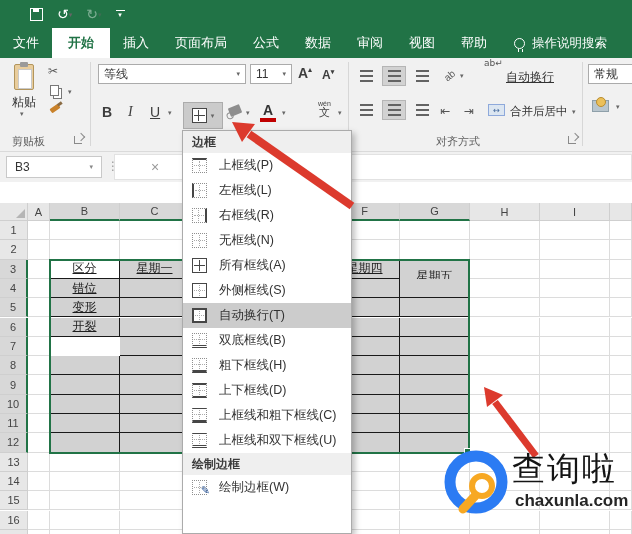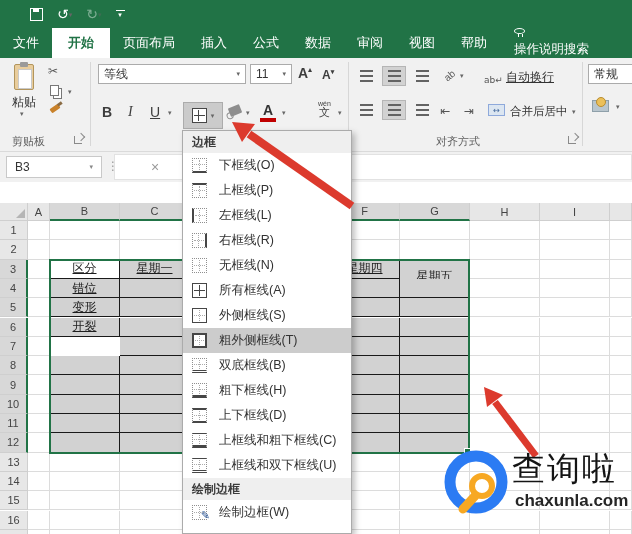--- a/index.html
+++ b/index.html
@@ -15,21 +15,21 @@
   .qi .dd { font-size:7px; vertical-align:2px; }
   .dim { opacity:.42; }
   .qcust { display:inline-flex; flex-direction:column; align-items:center; line-height:1; }
   .qcust .bar { width:9px; border-top:1.4px solid #fff; margin-bottom:1px; }
   .qcust .dd { font-size:7px; color:#fff; }
 
   
   .tabbar { position:absolute; left:0; top:28px; width:632px; height:30px; background:#217346; display:flex; align-items:stretch; z-index:6; }
   .rtab { color:#fff; font-size:13px; display:flex; align-items:center; padding:0 13px; cursor:default; }
   .rtab.active { background:#fff; color:#217346; font-weight:bold; padding:0 16px; }
-  .tellme { display:flex; align-items:flex-start; gap:7px; margin-left:14px; color:#fff; font-size:12.5px;flex-direction:column; }
+  .tellme { display:flex; align-items:center; gap:7px; margin-left:14px; color:#fff; font-size:12.5px; }
   .bulb { width:11px; height:11px; border:1.3px solid #fff; border-radius:50%; position:relative; }
   .bulb::after { content:""; position:absolute; left:2.6px; bottom:-4px; width:3.4px; height:3px; border-left:1.3px solid #fff; border-right:1.3px solid #fff; }
 
   
   .ribbon { position:absolute; left:0; top:58px; width:632px; height:94px; background:#F1F1F1; border-bottom:1px solid #DADADA; z-index:5; }
   .ribbon .vsep { position:absolute; top:4px; height:84px; width:1px; background:#D7D7D7; }
   .glabel { position:absolute; font-size:11px; color:#5E5E5E; }
   .lau { position:absolute; width:10px; height:10px; }
   .lau::before { content:""; position:absolute; left:0; bottom:0; width:7px; height:7px; border-left:1px solid #8a8a8a; border-bottom:1px solid #8a8a8a; }
   .lau::after { content:""; position:absolute; right:0; top:0; width:5px; height:5px; border-right:1.4px solid #8a8a8a; border-top:1.4px solid #8a8a8a; transform:rotate(45deg); }
@@ -138,22 +138,22 @@
       <span class="qcust">
           <span class="bar"></span>
           <span class="dd">▾</span>
         </span>
     </div>
   </div>
 
   <div class="tabbar">
     <div class="rtab">文件</div>
     <div class="rtab active">开始</div>
+    <div class="rtab">插入</div>
     <div class="rtab">页面布局</div>
-    <div class="rtab">插入</div>
     <div class="rtab">公式</div>
     <div class="rtab">数据</div>
     <div class="rtab">审阅</div>
     <div class="rtab">视图</div>
     <div class="rtab">帮助</div>
     <div class="tellme">
       <span class="bulb"></span>
       <span>操作说明搜索</span>
     </div>
   </div>
@@ -204,21 +204,21 @@
         <span class="bars"></span>
       </span>
     <span class="alni pressed" style="left:382px; top:8px;">
         <span class="bars"></span>
       </span>
     <span class="alni" style="left:410px; top:8px;">
         <span class="bars"></span>
       </span>
     <span class="orient" style="left:444px; top:12px;">ab</span>
     <span class="dd" style="position:absolute; left:460px; top:14px;">▾</span>
-    <span class="wrapic" style="left:484px; top:17px;">ab↵</span>
+    <span class="wrapic" style="left:484px; top:0;">ab↵</span>
     <span class="ribbon-text" style="left:506px; top:11px;text-decoration:underline;">自动换行</span>
     <span class="alni" style="left:354px; top:42px;">
         <span class="bars"></span>
       </span>
     <span class="alni pressed" style="left:382px; top:42px;">
         <span class="bars"></span>
       </span>
     <span class="alni" style="left:410px; top:42px;">
         <span class="bars"></span>
       </span>
@@ -447,24 +447,20 @@
       <div class="cell" style="left: 470px; top: 347.8px; width: 70px; height: 19.3px;"></div>
       <div class="cell" style="left: 540px; top: 347.8px; width: 70px; height: 19.3px;"></div>
       <div class="cell" style="left: 610px; top: 347.8px; width: 22px; height: 19.3px;"></div>
       <div class="selframe" style="left: 49px; top: 77px; width: 421px; height: 195px;"></div>
       <div class="selhandle" style="left: 464px; top: 266px; width: 7px; height: 7px;"></div>
     </div>
 
   <div class="menu">
     <div class="msec">边框</div>
     <div class="mi">
-        <span class="bic b-bottom"></span>
-        <span class="milabel">下框线(O)</span>
-      </div>
-    <div class="mi">
         <span class="bic b-top"></span>
         <span class="milabel">上框线(P)</span>
       </div>
     <div class="mi">
         <span class="bic b-left"></span>
         <span class="milabel">左框线(L)</span>
       </div>
     <div class="mi">
         <span class="bic b-right"></span>
         <span class="milabel">右框线(R)</span>
@@ -476,21 +472,21 @@
     <div class="mi">
         <span class="bic b-all"></span>
         <span class="milabel">所有框线(A)</span>
       </div>
     <div class="mi">
         <span class="bic b-outside"></span>
         <span class="milabel">外侧框线(S)</span>
       </div>
     <div class="mi hl">
         <span class="bic b-thick-outside"></span>
-        <span class="milabel">粗外侧框线(T)</span>
+        <span class="milabel">自动换行(T)</span>
       </div>
     <div class="mi">
         <span class="bic b-double-bottom"></span>
         <span class="milabel">双底框线(B)</span>
       </div>
     <div class="mi">
         <span class="bic b-thick-bottom"></span>
         <span class="milabel">粗下框线(H)</span>
       </div>
     <div class="mi">

